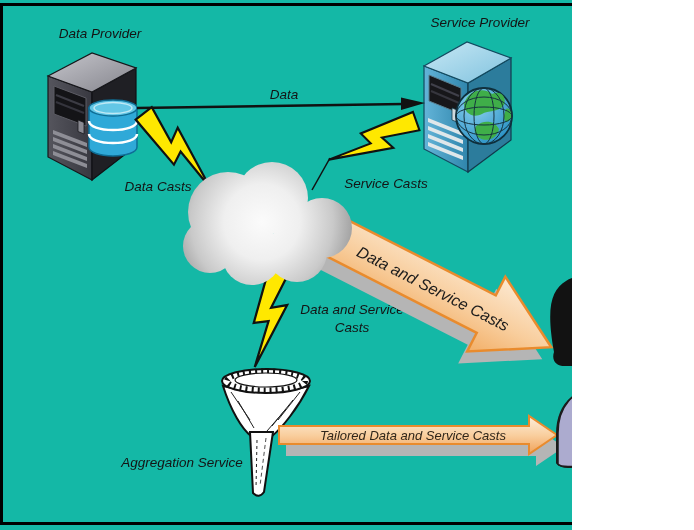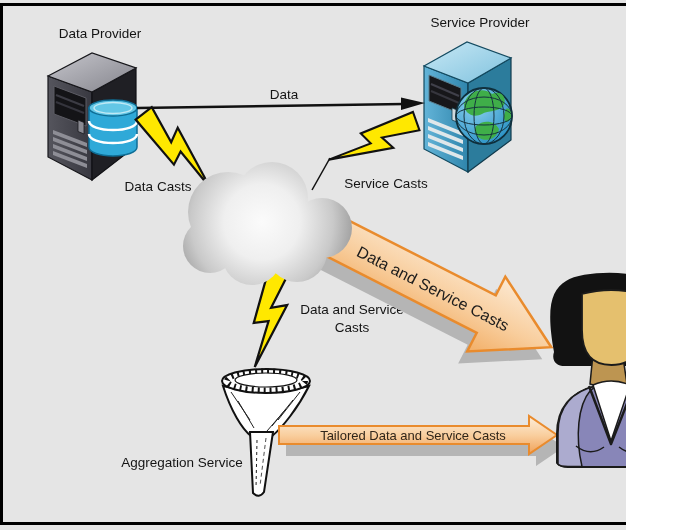--- a/index.html
+++ b/index.html
@@ -1,16 +1,16 @@
 <!DOCTYPE html>
 <html><head>
 <meta charset="utf-8">
 <style>
   html,body { margin:0; padding:0; background:#ffffff; }
-  .stage { position:relative; width:626px; height:530px; background:#e5e5e5; overflow:hidden; }
+  .stage { position:relative; width:572px; height:530px; background:#14b8a6; overflow:hidden;font-style:italic; }
   svg { display:block; }
   .lbl {
     font-family:"Liberation Sans","DejaVu Sans",sans-serif;
     font-size:13.5px; fill:#141414;
   }
   .lbl-mid { text-anchor:middle; }
   .arrow-text-big {
     font-family:"Liberation Sans","DejaVu Sans",sans-serif;
     font-size:16px; fill:#1c1c1c; text-anchor:middle;
   }

